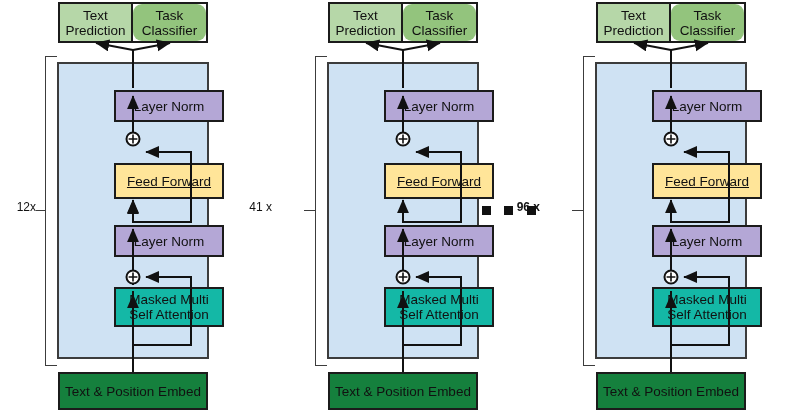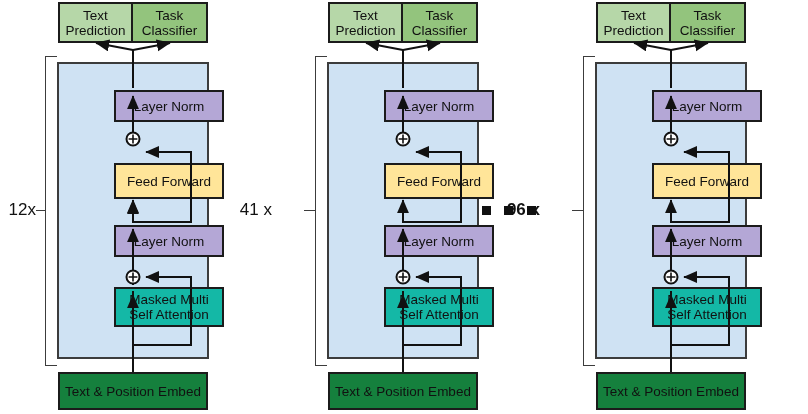--- a/index.html
+++ b/index.html
@@ -23,21 +23,21 @@
     box-sizing:border-box;
   }
   .head .cell{
     flex:1 1 50%;
     display:flex;align-items:center;justify-content:center;
     text-align:center;
     font-size:13.5px;line-height:15px;
     box-sizing:border-box;
   }
   .head .cell.left{background:#b6d7a8;border-right:2px solid #1b1b1b;}
-  .head .cell.right{background:#93c47d;}
+  .head .cell.right{background:#93c47d;border-radius:9px;}
 
   
   .blue{
     position:absolute;left:57px;top:62px;
     width:152px;height:297px;
     background:#cfe2f3;
     border:2px solid #3c3c3c;
     box-sizing:border-box;
   }
 
@@ -48,39 +48,39 @@
     display:flex;align-items:center;justify-content:center;
     text-align:center;
     font-size:13.5px;line-height:15px;margin-left:34px;
   }
   .ln{background:#b4a7d6;}
   .ff{background:#ffe599;}
   .attn{background:#14b8a6;}
 
   
   .ln-top   {left:21px; top:26px;  width:110px;height:32px;}
-  .ff       {left:21px; top:99px;  width:110px;height:36px;}
+  .ff       {left:21px; top:99px;  width:110px;height:36px;text-decoration:underline;}
   .ln-bot   {left:21px; top:161px; width:110px;height:32px;}
   .attn     {left:21px; top:223px; width:110px;height:40px;}
 
   
   .embed{
     position:absolute;left:58px;top:372px;
     width:150px;height:38px;
     background:#15803d;
     border:2px solid #1b1b1b;
     box-sizing:border-box;
     display:flex;align-items:center;justify-content:center;
     font-size:13.5px;
   }
 
   
   .rep-label{
     position:absolute;
-    font-size:17px;
+    font-size:12px;
     white-space:nowrap;
     text-align:right;
   }
   .bracket{
     position:absolute;
     border:1.4px solid #3c3c3c;
     border-right:none;
     box-sizing:border-box;
   }
   .bracket-tick{

